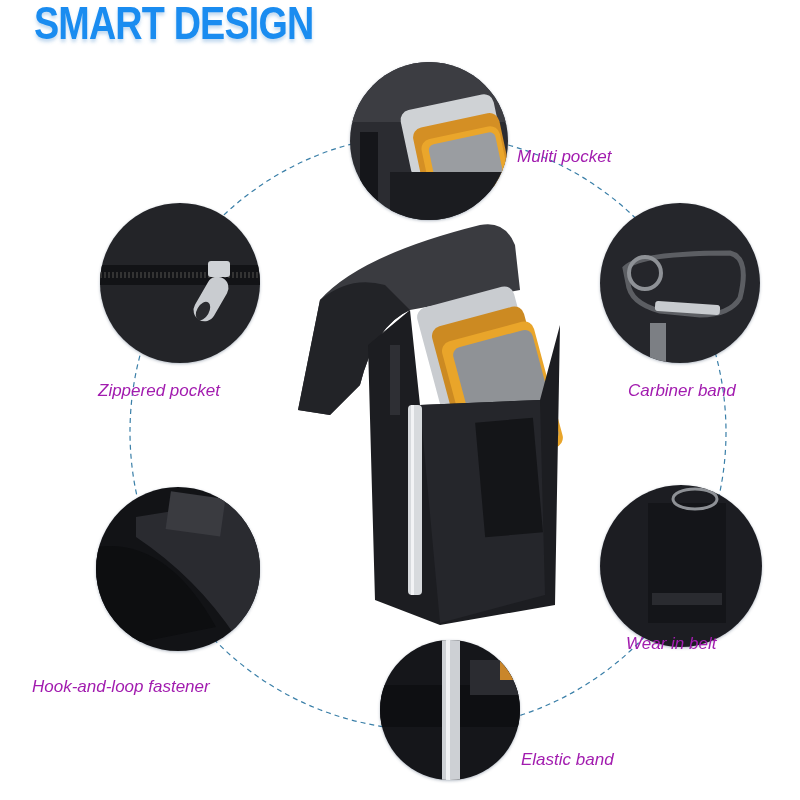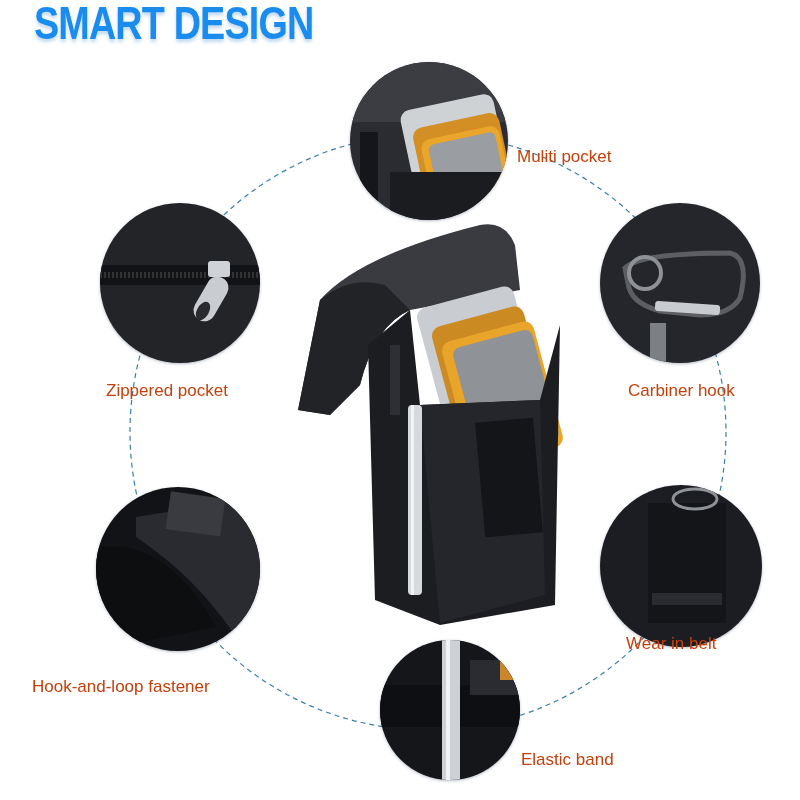--- a/index.html
+++ b/index.html
@@ -1,20 +1,20 @@
 <!DOCTYPE html>
 <html><head>
 <meta charset="utf-8">
 <style>
   html,body{margin:0;padding:0;background:#ffffff;}
   body{width:800px;height:800px;position:relative;overflow:hidden;font-family:"Liberation Sans",sans-serif;}
   .title{position:absolute;left:34px;top:-4px;font-family:"Liberation Sans",sans-serif;font-weight:bold;font-size:46px;letter-spacing:-1px;color:#1a8cf0;transform:scaleX(0.82);transform-origin:left top;text-shadow:0 3px 4px rgba(120,170,220,0.45);}
   svg.ring{position:absolute;left:0;top:0;}
   .circle{position:absolute;border-radius:50%;overflow:hidden;background:#1c1d21;box-shadow:0 1px 3px rgba(40,60,90,.35);}
-  .label{position:absolute;font-size:17px;color:#c2410c;white-space:nowrap;font-family:"Liberation Sans",sans-serif;}
+  .label{position:absolute;font-size:17px;color:#a21caf;white-space:nowrap;font-family:"Liberation Sans",sans-serif;font-style:italic;}
   .bag{position:absolute;}
 </style>
 </head>
 <body>
 
 <div class="title">SMART DESIGN</div>
 
 <svg class="ring" width="800" height="800">
   <circle cx="428" cy="432" r="298" fill="none" stroke="#3a7fa8" stroke-width="1.2" stroke-dasharray="5,4"></circle>
 </svg>
@@ -55,31 +55,31 @@
 
 <div class="circle" style="left:100px;top:203px;width:160px;height:160px;background:#232428;">
   <svg width="160" height="160" viewBox="0 0 160 160">
     <rect x="0" y="62" width="160" height="20" fill="#121316"></rect>
     <line x1="0" y1="72" x2="160" y2="72" stroke="#333" stroke-width="6" stroke-dasharray="2,2"></line>
     <rect x="108" y="58" width="22" height="16" rx="3" fill="#cfd2d6"></rect>
     <rect x="100" y="72" width="22" height="48" rx="11" fill="#c9ccd0" transform="rotate(30 111 96)"></rect>
     <ellipse cx="103" cy="108" rx="6" ry="10" fill="#2a2b2f" transform="rotate(30 103 108)"></ellipse>
   </svg>
 </div>
-<div class="label" style="left:106px;top:381px;">Zippered pocket</div>
+<div class="label" style="left:98px;top:381px;">Zippered pocket</div>
 
 <div class="circle" style="left:600px;top:203px;width:160px;height:160px;background:#25262b;">
   <svg width="160" height="160" viewBox="0 0 160 160">
     <path d="M25 65 Q40 50 130 50 Q150 55 140 95 Q130 112 100 112 L60 108 Q30 100 28 80 Z" fill="none" stroke="#5c5e63" stroke-width="5"></path>
     <circle cx="45" cy="70" r="16" fill="none" stroke="#8e9196" stroke-width="4"></circle>
     <rect x="55" y="100" width="65" height="10" rx="3" fill="#c8cbcf" transform="rotate(4 87 105)"></rect>
     <rect x="50" y="120" width="16" height="40" fill="#7c7f84"></rect>
   </svg>
 </div>
-<div class="label" style="left:628px;top:381px;">Carbiner hook</div>
+<div class="label" style="left:628px;top:381px;">Carbiner band</div>
 
 <div class="circle" style="left:96px;top:487px;width:164px;height:164px;background:#121316;">
   <svg width="164" height="164" viewBox="0 0 164 164">
     <path d="M40 30 L164 10 L164 120 L140 150 Q100 90 40 50 Z" fill="#2a2b30"></path>
     <rect x="72" y="8" width="55" height="38" fill="#3a3b40" transform="rotate(8 100 27)"></rect>
     <path d="M0 60 Q70 50 120 140 L0 164 Z" fill="#0d0e10"></path>
   </svg>
 </div>
 <div class="label" style="left:32px;top:677px;text-align:center;">Hook-and-loop fastener</div>
 

